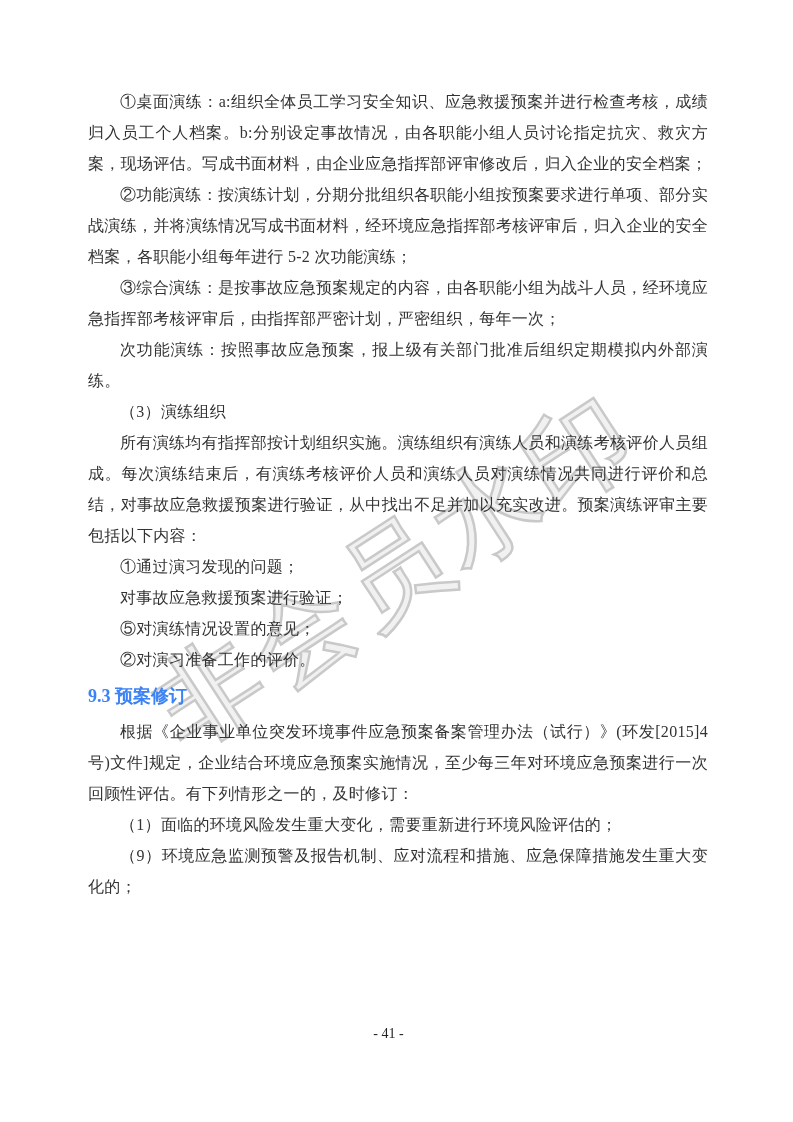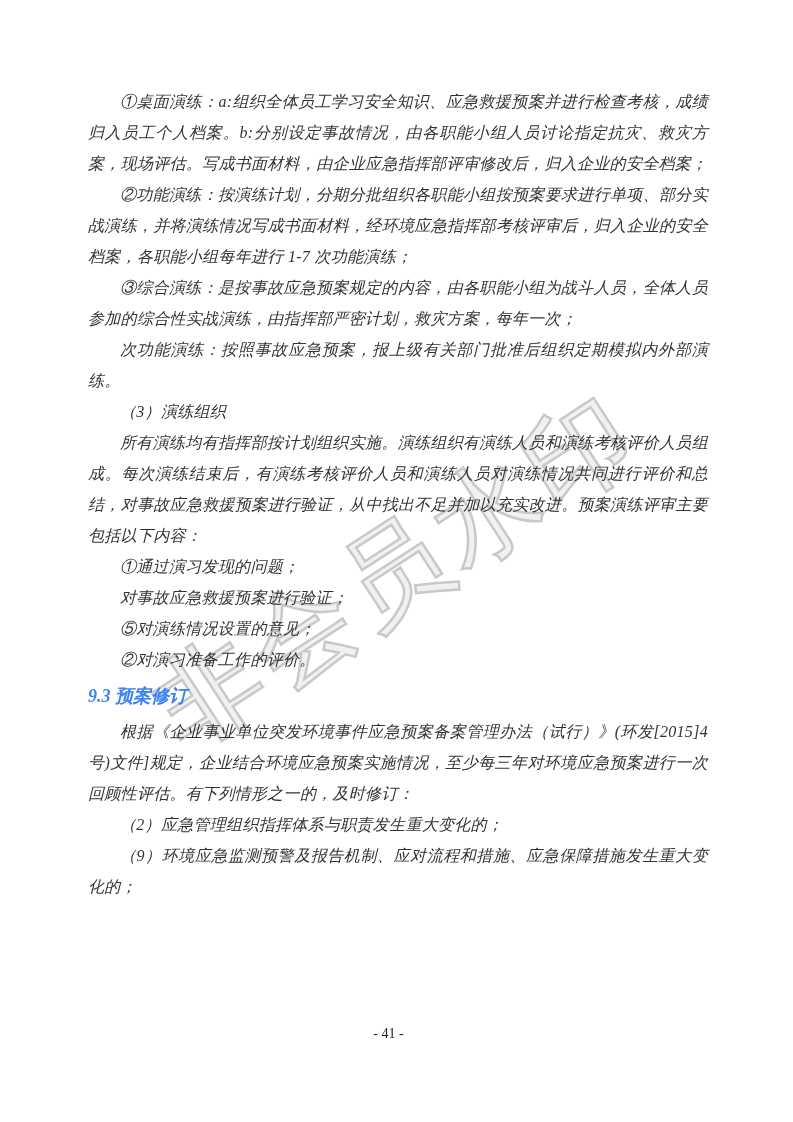--- a/index.html
+++ b/index.html
@@ -31,21 +31,20 @@
     z-index: 0;
     pointer-events: none;
     user-select: none;
   }
   .content {
     position: absolute;
     left: 88px;
     top: 86px;
     width: 620px;
     z-index: 1;
-    font-style: italic;
   }
   .content p {
     margin: 0;
     font-size: 16px;
     line-height: 31px;
     text-align: justify;
     text-indent: 2em;
     letter-spacing: 0.3px;
   }
   .content h2 {
@@ -69,32 +68,32 @@
 </style>
 </head>
 <body>
 
 <div class="page">
 
   <div class="watermark">非会员水印</div>
 
   <div class="content">
     <p>①桌面演练：a:组织全体员工学习安全知识、应急救援预案并进行检查考核，成绩归入员工个人档案。b:分别设定事故情况，由各职能小组人员讨论指定抗灾、救灾方案，现场评估。写成书面材料，由企业应急指挥部评审修改后，归入企业的安全档案；</p>
-    <p>②功能演练：按演练计划，分期分批组织各职能小组按预案要求进行单项、部分实战演练，并将演练情况写成书面材料，经环境应急指挥部考核评审后，归入企业的安全档案，各职能小组每年进行 1-7 次功能演练；</p>
-    <p>③综合演练：是按事故应急预案规定的内容，由各职能小组为战斗人员，全体人员参加的综合性实战演练，由指挥部严密计划，救灾方案，每年一次；</p>
+    <p>②功能演练：按演练计划，分期分批组织各职能小组按预案要求进行单项、部分实战演练，并将演练情况写成书面材料，经环境应急指挥部考核评审后，归入企业的安全档案，各职能小组每年进行 5-2 次功能演练；</p>
+    <p>③综合演练：是按事故应急预案规定的内容，由各职能小组为战斗人员，经环境应急指挥部考核评审后，由指挥部严密计划，严密组织，每年一次；</p>
     <p>次功能演练：按照事故应急预案，报上级有关部门批准后组织定期模拟内外部演练。</p>
     <p>（3）演练组织</p>
     <p>所有演练均有指挥部按计划组织实施。演练组织有演练人员和演练考核评价人员组成。每次演练结束后，有演练考核评价人员和演练人员对演练情况共同进行评价和总结，对事故应急救援预案进行验证，从中找出不足并加以充实改进。预案演练评审主要包括以下内容：</p>
     <p>①通过演习发现的问题；</p>
     <p>对事故应急救援预案进行验证；</p>
     <p>⑤对演练情况设置的意见；</p>
     <p>②对演习准备工作的评价。</p>
 
     <h2>9.3 预案修订</h2>
 
     <p>根据《企业事业单位突发环境事件应急预案备案管理办法（试行）》(环发[2015]4号)文件]规定，企业结合环境应急预案实施情况，至少每三年对环境应急预案进行一次回顾性评估。有下列情形之一的，及时修订：</p>
-    <p>（2）应急管理组织指挥体系与职责发生重大变化的；</p>
+    <p>（1）面临的环境风险发生重大变化，需要重新进行环境风险评估的；</p>
     <p>（9）环境应急监测预警及报告机制、应对流程和措施、应急保障措施发生重大变化的；</p>
   </div>
 
   <div class="footer">- 41 -</div>
 
 </div>
 
 </body></html>

